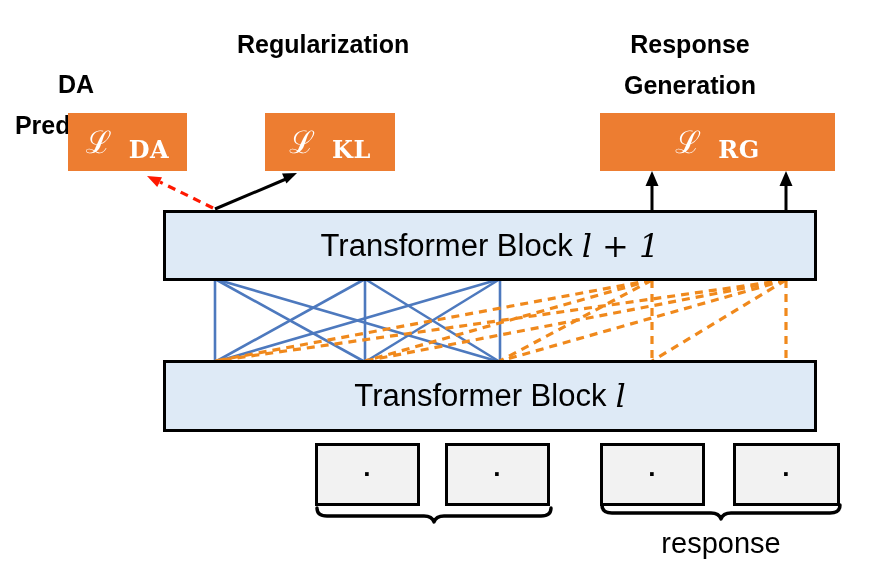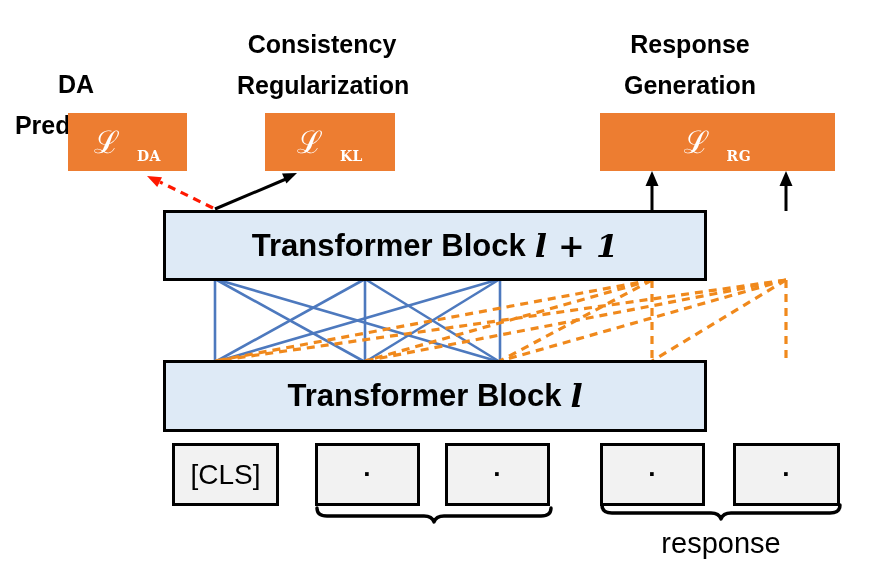--- a/index.html
+++ b/index.html
@@ -9,27 +9,27 @@
   }
   .toplabel{
     position:absolute;text-align:center;font-size:25px;font-weight:600;
     line-height:41px;color:var(--text,#000);
   }
   .loss{
     position:absolute;top:113px;height:58px;background:var(--loss_box,#ED7D31);
     color:var(--loss_text,#fff);display:flex;align-items:center;justify-content:center;
   }
   .lsym{font-family:"DejaVu Serif",serif;font-size:31px;line-height:1;}
-  .lsub{font-family:"DejaVu Serif",serif;font-size:14px;font-weight:600;
+  .lsub{font-family:"DejaVu Serif",serif;font-size:24px;font-weight:600;
     letter-spacing:.5px;align-self:flex-end;margin-bottom:7px;margin-left:17px;}
   .block{
-    position:absolute;left:163px;width:544px;box-sizing:border-box;
+    position:absolute;left:163px;width:654px;box-sizing:border-box;
     background:var(--block_fill,#DEEAF6);border:3px solid var(--block_border,#000);
     display:flex;align-items:center;justify-content:center;
-    font-size:31px;font-weight:700;color:var(--text,#000);
+    font-size:31px;font-weight:400;color:var(--text,#000);
   }
   .block .math{font-family:"DejaVu Serif",serif;font-style:italic;font-size:32px;margin-left:9px;}
   .token{
     position:absolute;top:443px;height:63px;box-sizing:border-box;
     background:var(--token_fill,#F2F2F2);border:3px solid var(--token_border,#000);
     display:flex;align-items:center;justify-content:center;
     font-size:28px;font-weight:500;color:var(--text,#000);
   }
   .token.dot{font-size:26px;font-weight:700;}
   .grouplabel{
@@ -46,21 +46,20 @@
     stroke-linecap:round;stroke-linejoin:round;}
 </style>
 </head>
 <body>
 
 <div class="stage">
 
   <div class="toplabel" style="left:0px;top:64px;width:152px;">DA Prediction</div>
 
   <div class="toplabel" style="left:237px;top:24px;width:170px;">
-    <div>Consistency</div>
     <div>Regularization</div>
   </div>
 
   <div class="toplabel" style="left:605px;top:24px;width:170px;">
     <div>Response</div>
     <div>Generation</div>
   </div>
 
   <div class="loss" style="left:68px;width:119px;">
     <span class="lsym">ℒ</span>
@@ -126,21 +125,20 @@
 
   <div class="block" style="top:210px;height:71px;">
     <span>Transformer Block</span>
     <span class="math">l + 1</span>
   </div>
   <div class="block" style="top:360px;height:72px;">
     <span>Transformer Block</span>
     <span class="math">l</span>
   </div>
 
-  <div class="token" style="left:172px;width:107px;">[CLS]</div>
   <div class="token dot" style="left:315px;width:105px;">·</div>
   <div class="token dot" style="left:445px;width:105px;">·</div>
   <div class="token dot" style="left:600px;width:105px;">·</div>
   <div class="token dot" style="left:733px;width:107px;">·</div>
 
   <div class="grouplabel" style="left:631px;top:527px;width:180px;">response</div>
 
 </div>
 
 </body></html>

